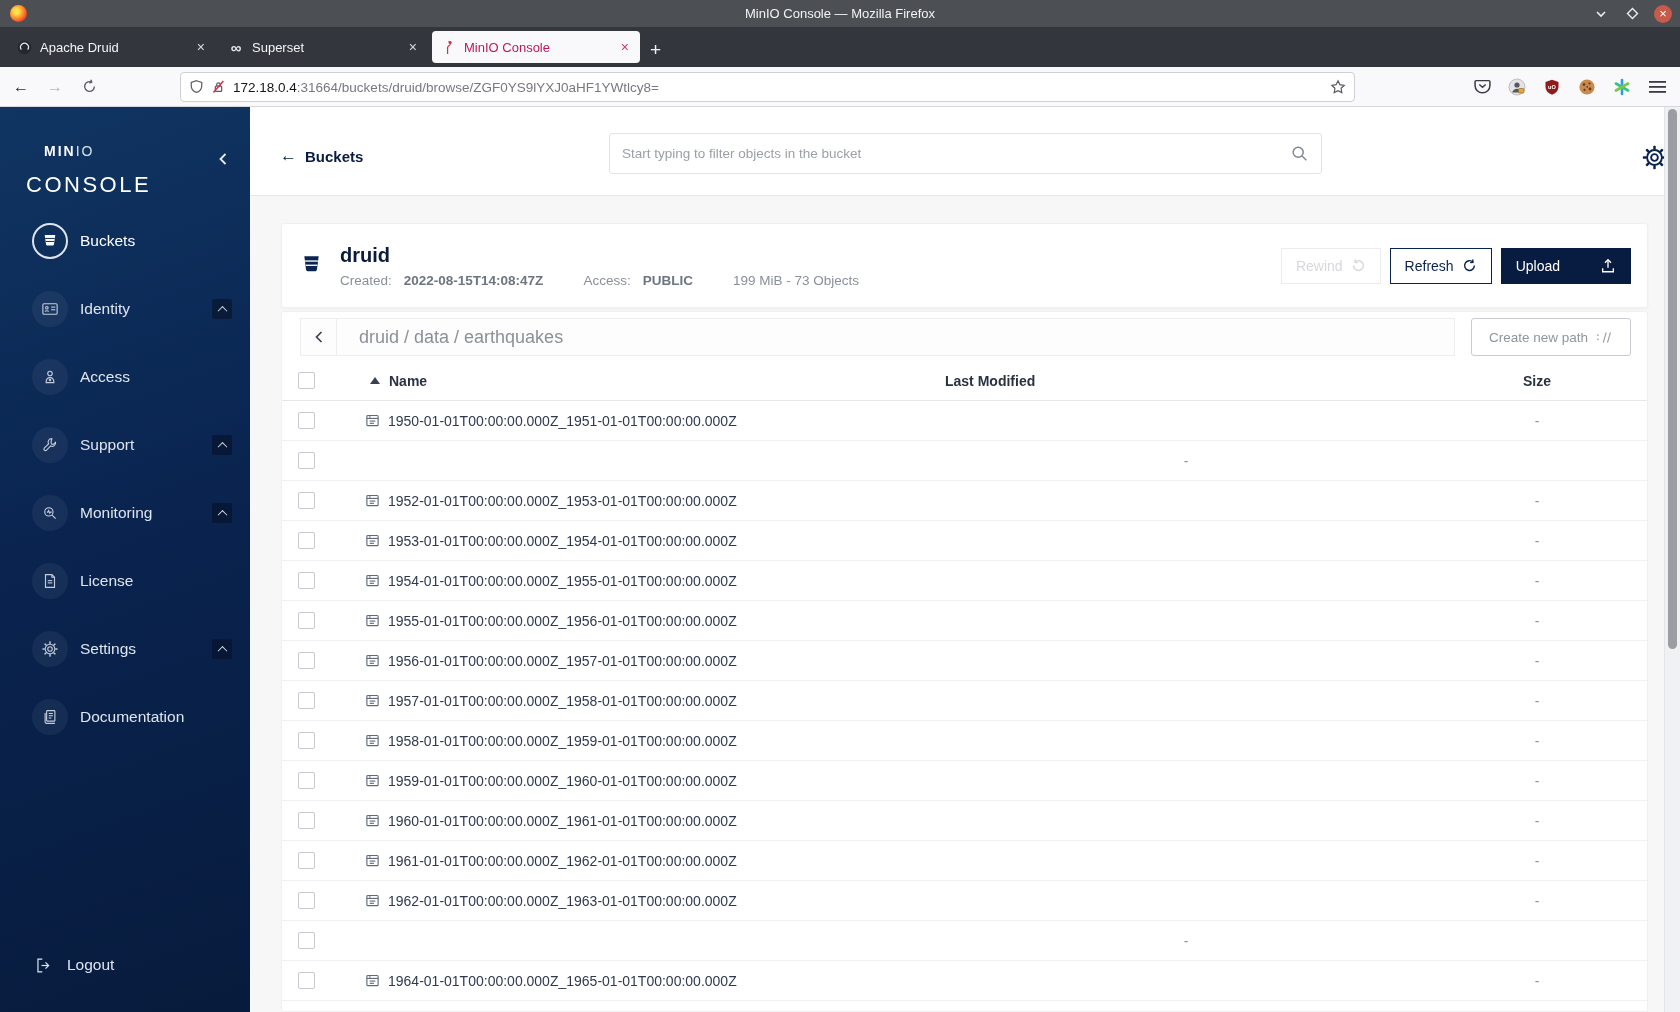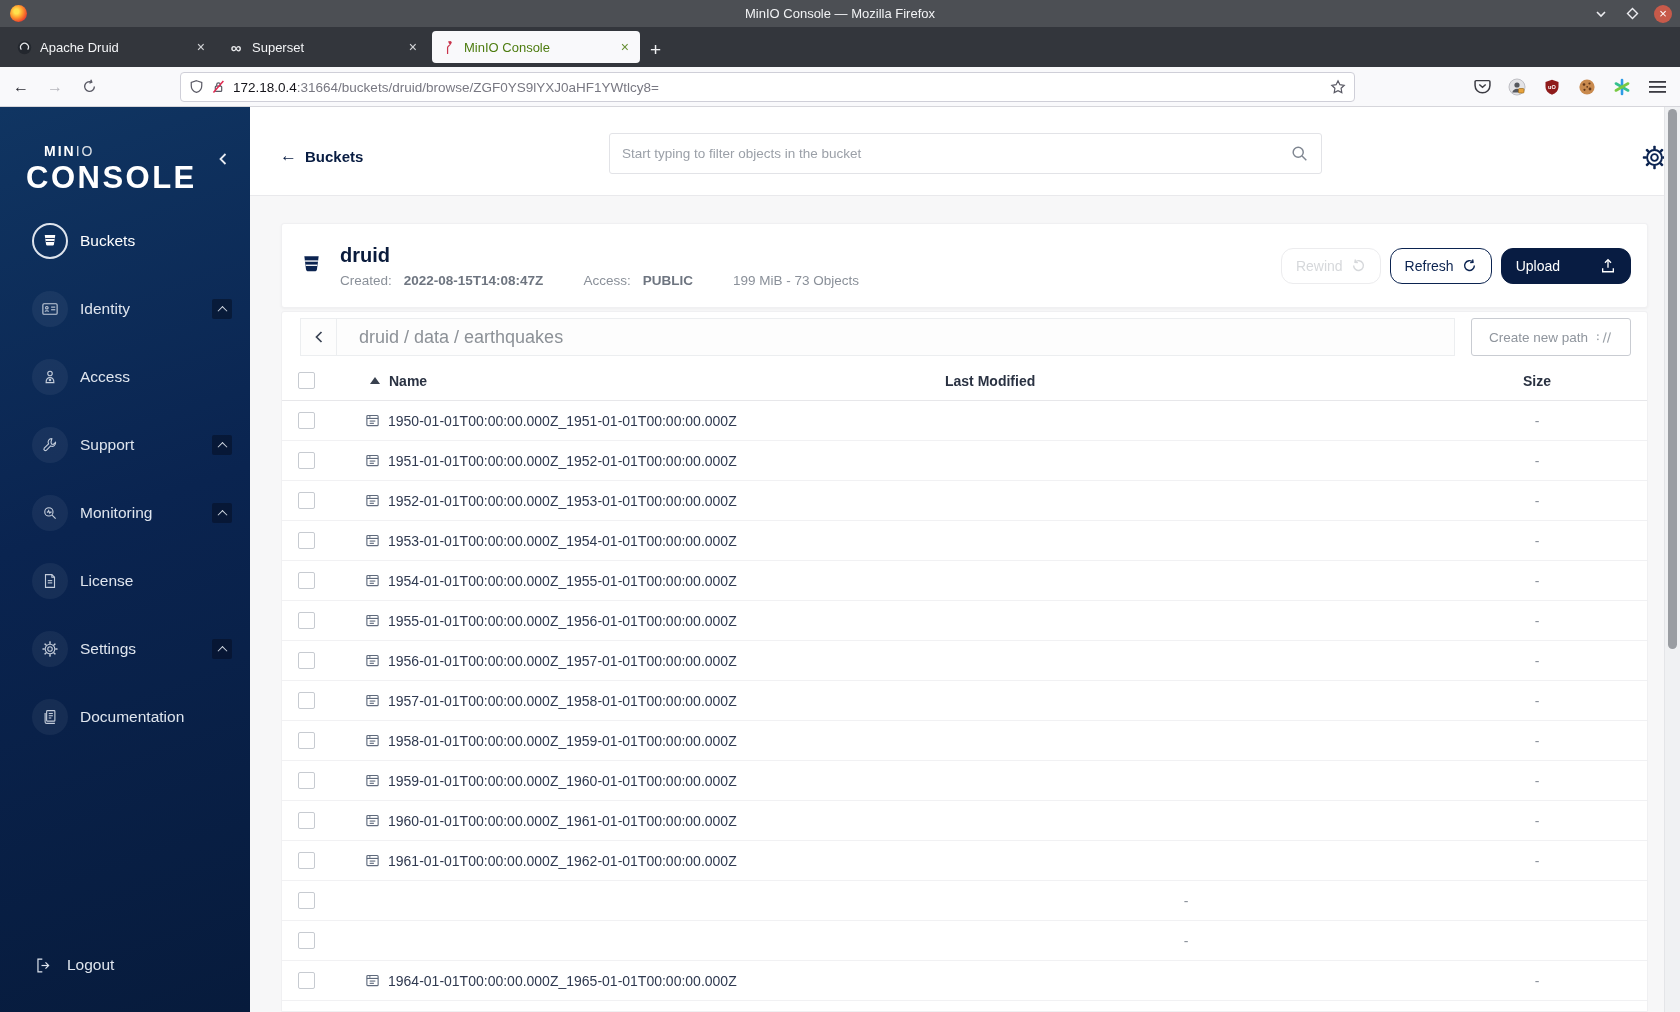--- a/index.html
+++ b/index.html
@@ -15,21 +15,21 @@
   .win-title { position:absolute; left:0; right:0; text-align:center; color:#f2f3f5; font-size:13px; pointer-events:none; }
   .win-controls { position:absolute; right:8px; top:0; height:27px; display:flex; align-items:center; gap:13px; }
   .wc { width:18px; height:18px; display:flex; align-items:center; justify-content:center; color:#ececf0; }
   .wc svg { display:block; }
   .wc.close { background:#c75a4a; border-radius:50%; color:#fff; font-size:13px; line-height:1; }
 
   .tabbar { position:absolute; top:27px; left:0; right:0; height:40px; background:#33363c;
             display:flex; align-items:flex-end; padding-left:6px; }
   .tab { width:208px; height:32px; margin:4px 2px; border-radius:4px; display:flex; align-items:center;
          padding:0 8px; color:#f3f4f6; font-size:13px; position:relative; }
-  .tab.active { background:#f9f9fb; color:#4d7c0f; }
+  .tab.active { background:#f9f9fb; color:#be185d; }
   .tab .favicon { width:16px; height:16px; margin-right:8px; display:flex; align-items:center; justify-content:center; flex:none; }
   .tab .t-label { flex:1; white-space:nowrap; overflow:hidden; }
   .tab .t-close { flex:none; font-size:14px; color:inherit; opacity:.85; padding:0 3px; }
   .newtab { color:#f0f1f3; font-size:19px; margin:0 0 6px 8px; }
   .inf { font-size:15px; font-weight:bold; color:#23272e; line-height:1; }
 
   .navbar { position:absolute; top:67px; left:0; right:0; height:40px; background:#f9f9fb;
             border-bottom:1px solid #d6d6db; display:flex; align-items:center; }
   .nav-ico { width:26px; height:26px; display:flex; align-items:center; justify-content:center;
              font-size:16px; color:#2b2b33; margin-left:8px; border-radius:4px; }
@@ -46,21 +46,21 @@
   
   .viewport { position:absolute; top:107px; left:0; right:0; bottom:0; background:#f7f7f8; }
 
   
   .sidebar { position:absolute; top:0; left:0; bottom:0; width:250px;
              background:linear-gradient(160deg,#103562 0%, #0a2450 45%, #071b3c 100%); }
   .brand { position:absolute; top:36px; left:26px; color:#fff; }
   .brand .b1 { font-size:14px; letter-spacing:2px; color:#fff;padding-left:18px; }
   .brand .b1 b { font-weight:800; }
   .brand .b1 span { font-weight:300; opacity:.85; }
-  .brand .b2 { font-size:31px; font-weight:700; letter-spacing:2.5px; margin-top:1px; }
+  .brand .b2 { font-size:22px; font-weight:400; letter-spacing:2.5px; margin-top:13px; }
   .collapse { position:absolute; top:44px; right:20px; color:#e8ecf3; }
   .side-nav { position:absolute; top:100px; left:0; right:0; }
   .nav-item { height:68px; display:flex; align-items:center; padding:0 18px 0 32px; cursor:pointer; }
   .nav-circle { width:36px; height:36px; border-radius:50%; background:rgba(255,255,255,.055);
                 display:flex; align-items:center; justify-content:center; flex:none; color:#c3ccda; }
   .nav-item.active .nav-circle { background:transparent; border:2px solid #dde3ec; color:#fff; }
   .nav-label { margin-left:12px; font-size:15.5px; color:#dfe5ee; flex:1; }
   .nav-item.active .nav-label { color:#fff; }
   .chev-up { width:20px; height:20px; border-radius:2px; background:rgba(5,14,34,.55);
              display:flex; align-items:center; justify-content:center; }
@@ -91,21 +91,21 @@
   .bucket-card { position:absolute; top:27px; left:31px; right:16px; height:85px; background:#fff;
                  border:1px solid #f0f0f2; border-radius:3px; box-shadow:0 1px 3px rgba(0,0,0,.04);
                  display:flex; align-items:center; padding:0 16px 0 18px; }
   .bucket-ico { color:#0b2350; flex:none; margin-top:2px; }
   .bucket-info { margin-left:17px; }
   .bucket-name { font-size:20px; font-weight:700; color:#0a1b3c; }
   .bucket-meta { margin-top:6px; font-size:13.5px; color:#8a9099; display:flex; gap:12px; align-items:center; }
   .bucket-meta b { color:#6e7580; font-weight:700; }
   .bucket-meta .gap { width:16px; }
   .card-actions { margin-left:auto; display:flex; gap:9px; }
-  .btn { height:36px; border-radius:12px; font-size:14px; display:flex; align-items:center; gap:8px;
+  .btn { height:36px; border-radius:0; font-size:14px; display:flex; align-items:center; gap:8px;
          padding:0 14px; background:#fff; font-family:"Liberation Sans",sans-serif; }
   .btn svg { flex:none; }
   .btn.disabled { border:1px solid #ececee; color:#d6d8db; }
   .btn.outline { border:1px solid #0b2350; color:#0b2350; font-weight:400; }
   .btn.primary { background:#081c42; border:1px solid #081c42; color:#fff;gap:40px; }
 
   
   .browse-card { position:absolute; top:115px; left:31px; right:16px; bottom:0; background:#fff;
                  border:1px solid #f0f0f2; border-top-left-radius:3px; border-top-right-radius:3px; }
   .path-row { position:absolute; top:6px; left:18px; right:16px; height:38px; display:flex; }
@@ -546,32 +546,20 @@
       <span class="obj-name">1950-01-01T00:00:00.000Z_1951-01-01T00:00:00.000Z</span>
     </div>
     <div></div>
     <div class="size-cell">-</div>
   </div>
 
   <div class="t-row">
     <div class="cb-cell">
                     <input class="cbx" type="checkbox" style="">
                   </div>
-    <div class="name-cell">
-      <span class="obj-ico">
-        <svg width="15" height="15" viewBox="0 0 16 16" fill="none" stroke="currentColor" stroke-width="1.2">
-                        <rect x="2" y="2.6" width="12" height="10.8" rx="1"></rect>
-                        <line x1="2" y1="5.8" x2="14" y2="5.8"></line>
-                        <line x1="4.2" y1="4.2" x2="6" y2="4.2"></line>
-                        <line x1="5" y1="8.6" x2="11" y2="8.6"></line>
-                        <line x1="5" y1="11" x2="9.5" y2="11"></line>
-                      </svg>
-      </span>
-      <span class="obj-name">1951-01-01T00:00:00.000Z_1952-01-01T00:00:00.000Z</span>
-    </div>
     <div></div>
     <div class="size-cell">-</div>
   </div>
 
   <div class="t-row">
     <div class="cb-cell">
                     <input class="cbx" type="checkbox" style="">
                   </div>
     <div class="name-cell">
       <span class="obj-ico">
@@ -766,20 +754,32 @@
       <span class="obj-name">1961-01-01T00:00:00.000Z_1962-01-01T00:00:00.000Z</span>
     </div>
     <div></div>
     <div class="size-cell">-</div>
   </div>
 
   <div class="t-row">
     <div class="cb-cell">
                     <input class="cbx" type="checkbox" style="">
                   </div>
+    <div class="name-cell">
+      <span class="obj-ico">
+        <svg width="15" height="15" viewBox="0 0 16 16" fill="none" stroke="currentColor" stroke-width="1.2">
+                        <rect x="2" y="2.6" width="12" height="10.8" rx="1"></rect>
+                        <line x1="2" y1="5.8" x2="14" y2="5.8"></line>
+                        <line x1="4.2" y1="4.2" x2="6" y2="4.2"></line>
+                        <line x1="5" y1="8.6" x2="11" y2="8.6"></line>
+                        <line x1="5" y1="11" x2="9.5" y2="11"></line>
+                      </svg>
+      </span>
+      <span class="obj-name">1962-01-01T00:00:00.000Z_1963-01-01T00:00:00.000Z</span>
+    </div>
     <div></div>
     <div class="size-cell">-</div>
   </div>
 
   <div class="t-row">
     <div class="cb-cell">
                     <input class="cbx" type="checkbox" style="">
                   </div>
     <div></div>
     <div class="size-cell">-</div>

